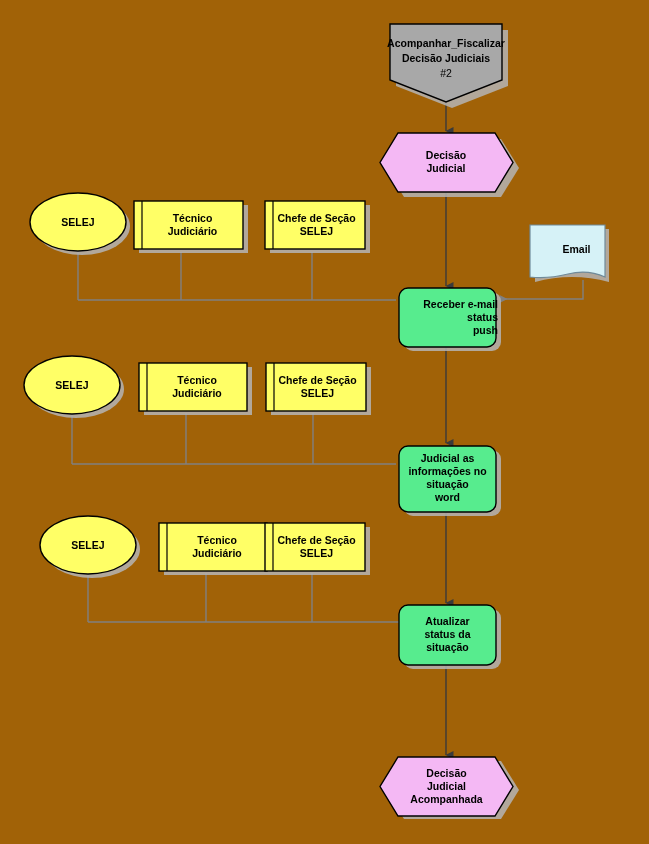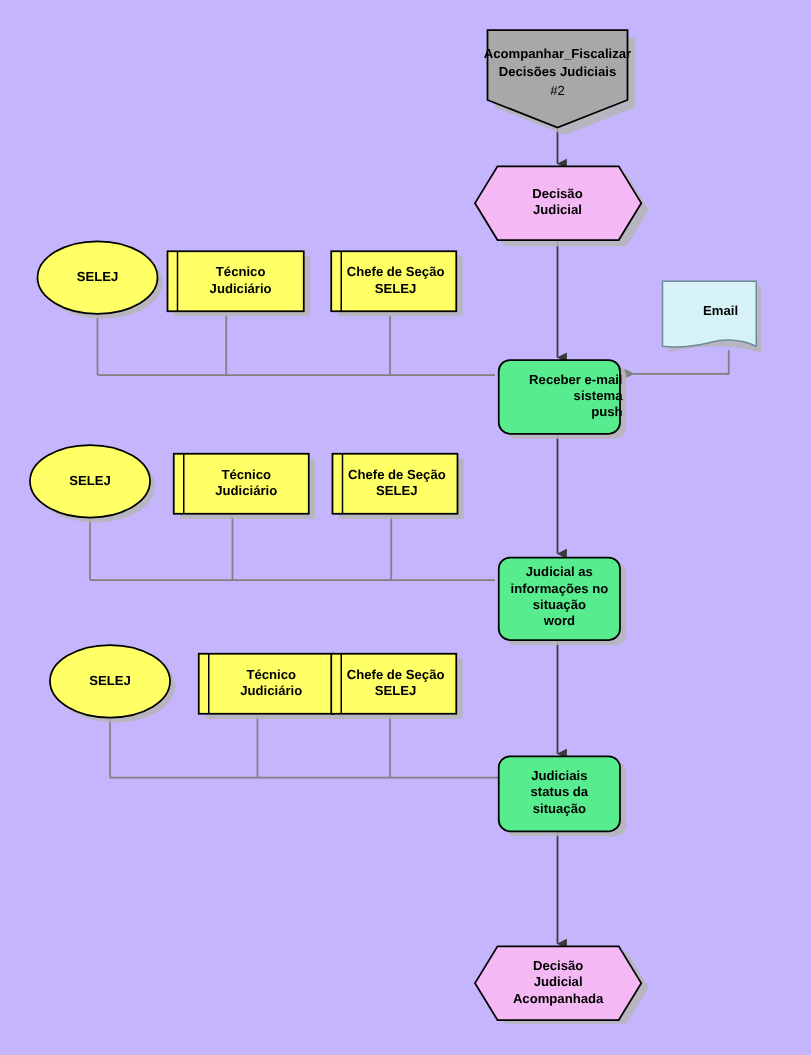--- a/index.html
+++ b/index.html
@@ -7,21 +7,21 @@
     padding: 0;
     background: #ffffff;
   }
   body {
     font-family: "Liberation Sans", sans-serif;
   }
   #canvas {
     position: relative;
     width: 649px;
     height: 844px;
-    background: #c4b5fd;
+    background: #a16207;
     overflow: hidden;
   }
   .svg-layer {
     position: absolute;
     left: 0;
     top: 0;
     width: 649px;
     height: 844px;
   }
   .node-label {
@@ -147,48 +147,48 @@
       <line x1="273" y1="523" x2="273" y2="571" stroke="#000000" stroke-width="1.2"></line>
     </g>
 
     <rect x="399" y="605" width="97" height="60" rx="9" fill="#57ec8e" stroke="#000000" stroke-width="1.4"></rect>
 
     <path d="M398,757 L495,757 L513,786.5 L495,816 L398,816 L380,786.5 Z" fill="#f4b8f4" stroke="#000000" stroke-width="1.4"></path>
   </svg>
 
   <div class="node-label label-start" style="left:356px; top:36px; width:180px;">
     <div>Acompanhar_Fiscalizar</div>
-    <div>Decisões Judiciais</div>
+    <div>Decisão Judiciais</div>
     <div class="thin">#2</div>
   </div>
 
   <div class="node-label" style="left:396px; top:149px; width:100px;">
     <div>Decisão</div>
     <div>Judicial</div>
   </div>
 
   <div class="node-label" style="left:530px; top:243px; width:93px;">
     <div>Email</div>
   </div>
 
   <div class="node-label" style="left:397px; top:298px; width:101px;text-align:right;">
     <div>Receber e-mail</div>
-    <div>sistema</div>
+    <div>status</div>
     <div>push</div>
   </div>
 
   <div class="node-label" style="left:392px; top:452px; width:111px;">
     <div>Judicial as</div>
     <div>informações no</div>
     <div>situação</div>
     <div>word</div>
   </div>
 
   <div class="node-label" style="left:397px; top:615px; width:101px;">
-    <div>Judiciais</div>
+    <div>Atualizar</div>
     <div>status da</div>
     <div>situação</div>
   </div>
 
   <div class="node-label" style="left:390px; top:767px; width:113px;">
     <div>Decisão</div>
     <div>Judicial</div>
     <div>Acompanhada</div>
   </div>
 

